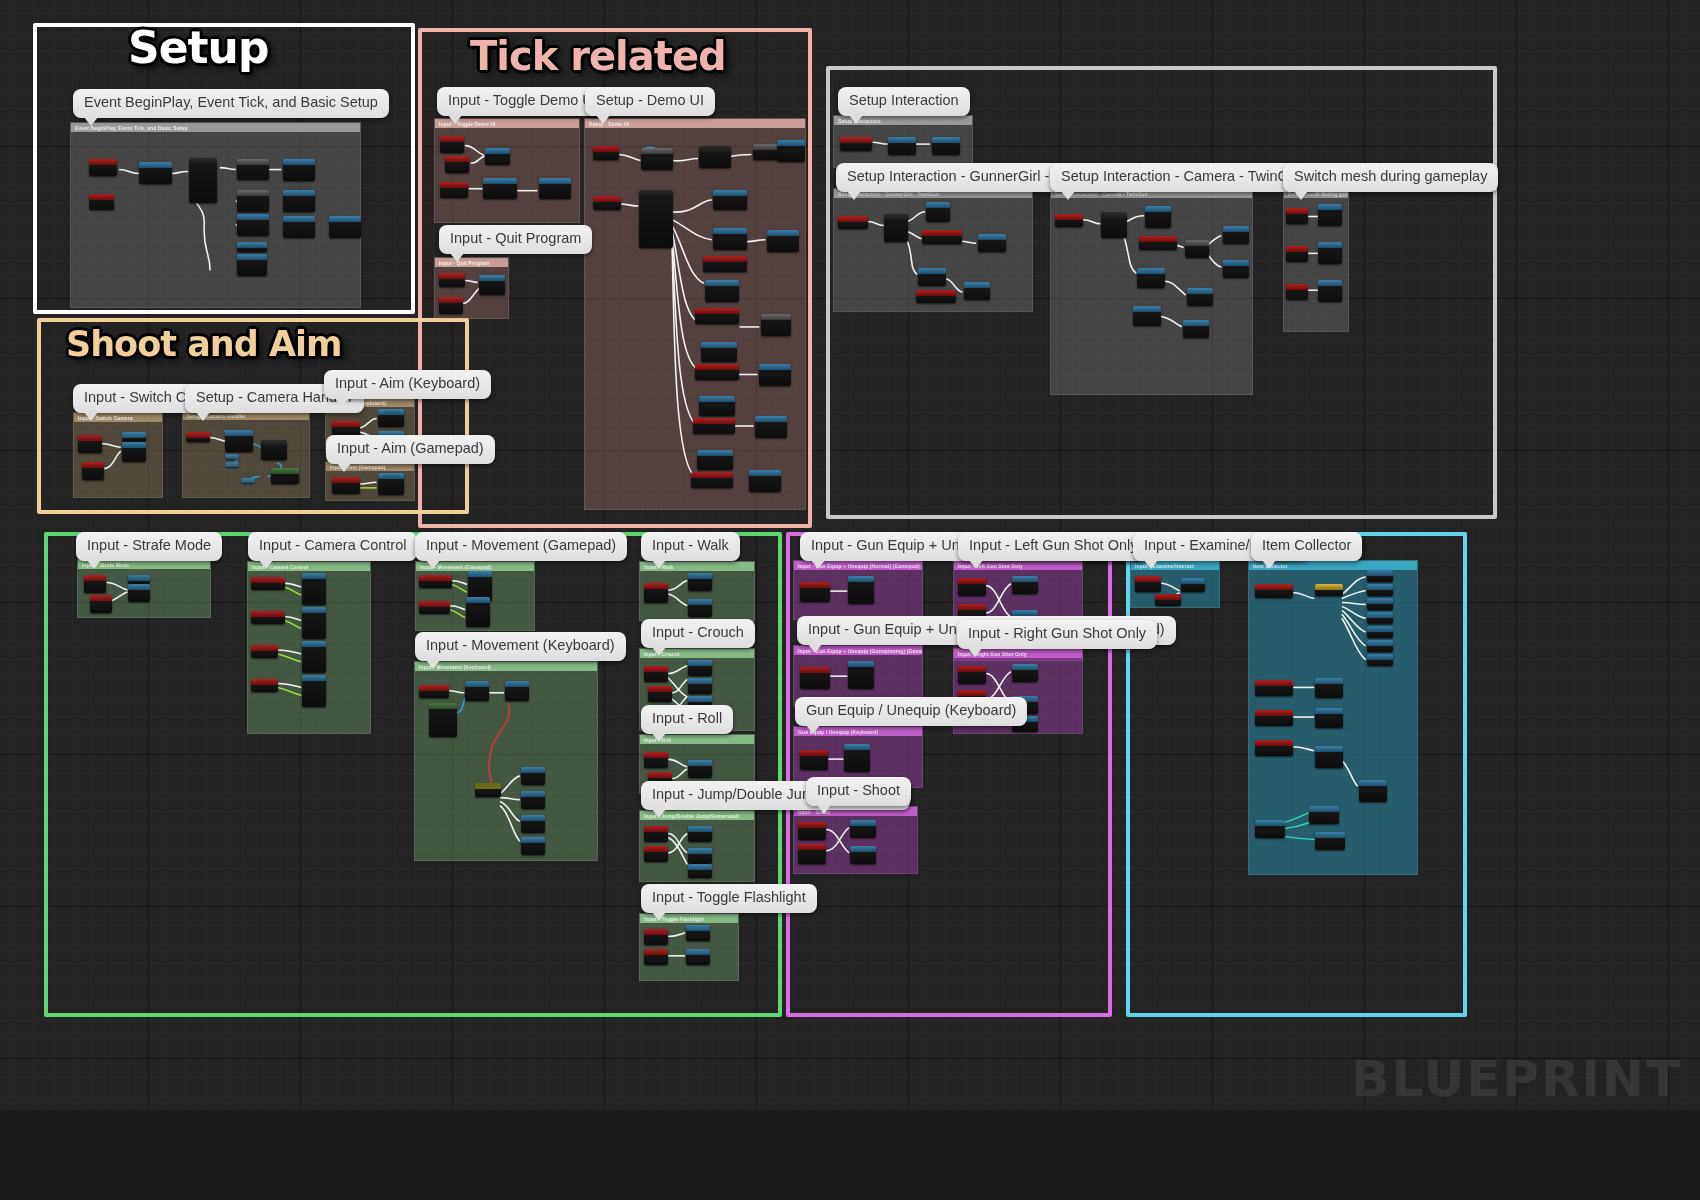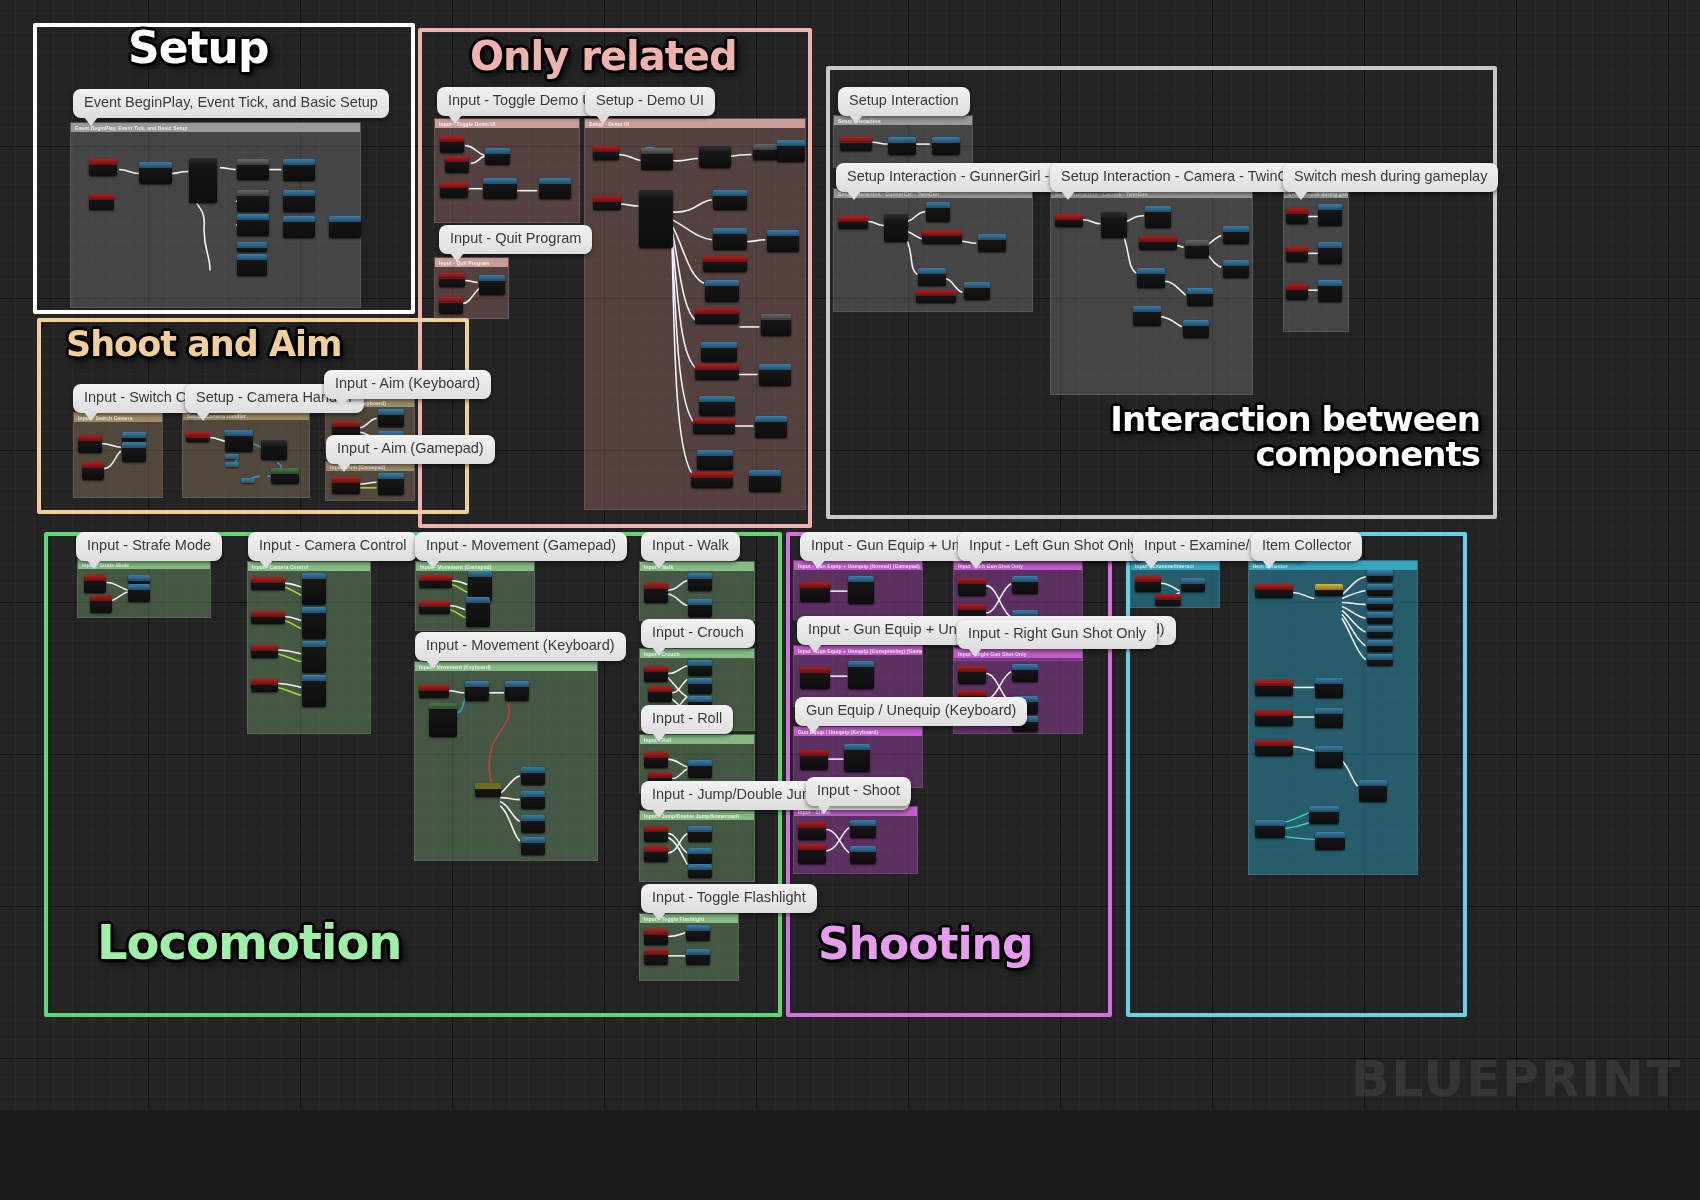--- a/index.html
+++ b/index.html
@@ -1196,26 +1196,22 @@
           <div class="bdy"></div>
         </div>
       <div class="node n-blue" style="left:66px;top:262px;width:30px;height:18px;">
           <div class="hdr"></div>
           <div class="bdy"></div>
         </div>
     </div>
   </div>
 
   <div class="section-title" style="left:128px;top:26px;font-size:44px;color:#ffffff;">Setup</div>
-  <div class="section-title" style="left:470px;top:36px;font-size:40px;color:#f0b3ab;">Only related</div>
+  <div class="section-title" style="left:470px;top:36px;font-size:40px;color:#f0b3ab;">Tick related</div>
   <div class="section-title" style="left:66px;top:327px;font-size:35px;color:#f0cf9a;">Shoot and Aim</div>
-  <div class="section-title" style="left:1070px;top:402px;width:410px;font-size:34px;color:#ffffff;text-align:right;">Interaction between
-components</div>
-  <div class="section-title" style="left:97px;top:918px;font-size:48px;color:#9df0a5;">Locomotion</div>
-  <div class="section-title" style="left:818px;top:922px;font-size:44px;color:#e79cf0;">Shooting</div>
 
   <div class="callout" style="left:73px;top:89px;">Event BeginPlay, Event Tick, and Basic Setup</div>
   <div class="callout" style="left:437px;top:87px;">Input - Toggle Demo UI</div>
   <div class="callout" style="left:585px;top:87px;">Setup - Demo UI</div>
   <div class="callout" style="left:439px;top:225px;">Input - Quit Program</div>
   <div class="callout" style="left:73px;top:384px;">Input - Switch Camera</div>
   <div class="callout" style="left:185px;top:384px;">Setup - Camera Handler</div>
   <div class="callout" style="left:324px;top:370px;">Input - Aim (Keyboard)</div>
   <div class="callout" style="left:326px;top:435px;">Input - Aim (Gamepad)</div>
   <div class="callout" style="left:838px;top:87px;">Setup Interaction</div>

